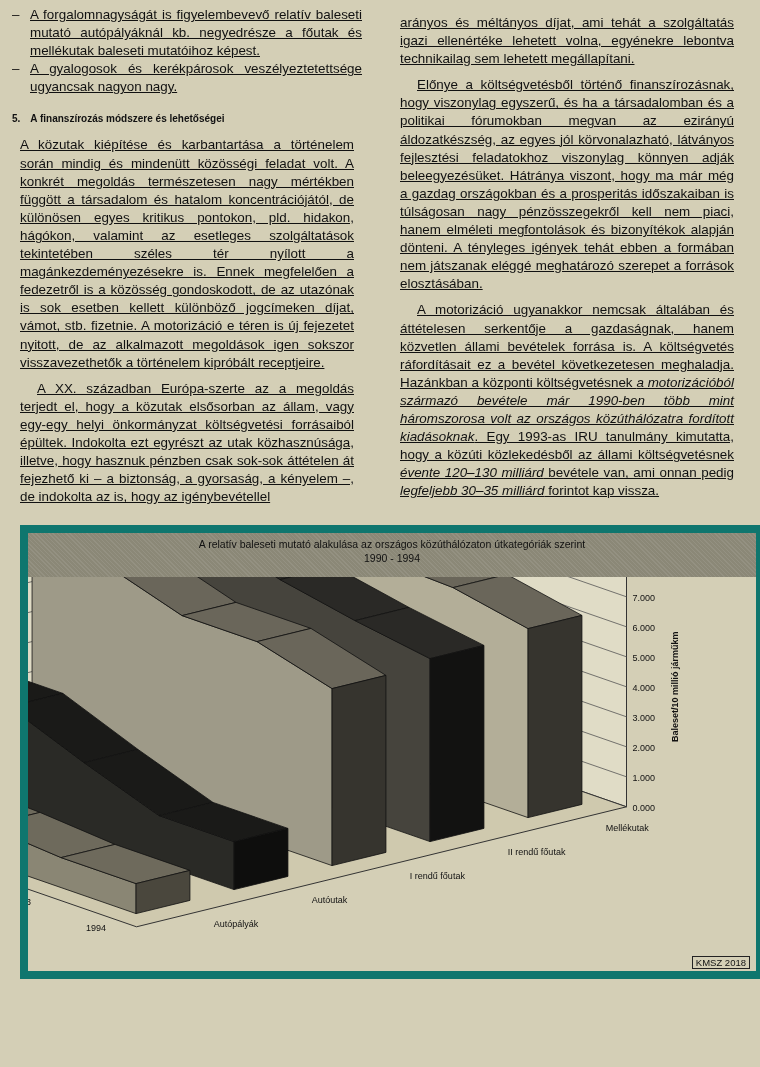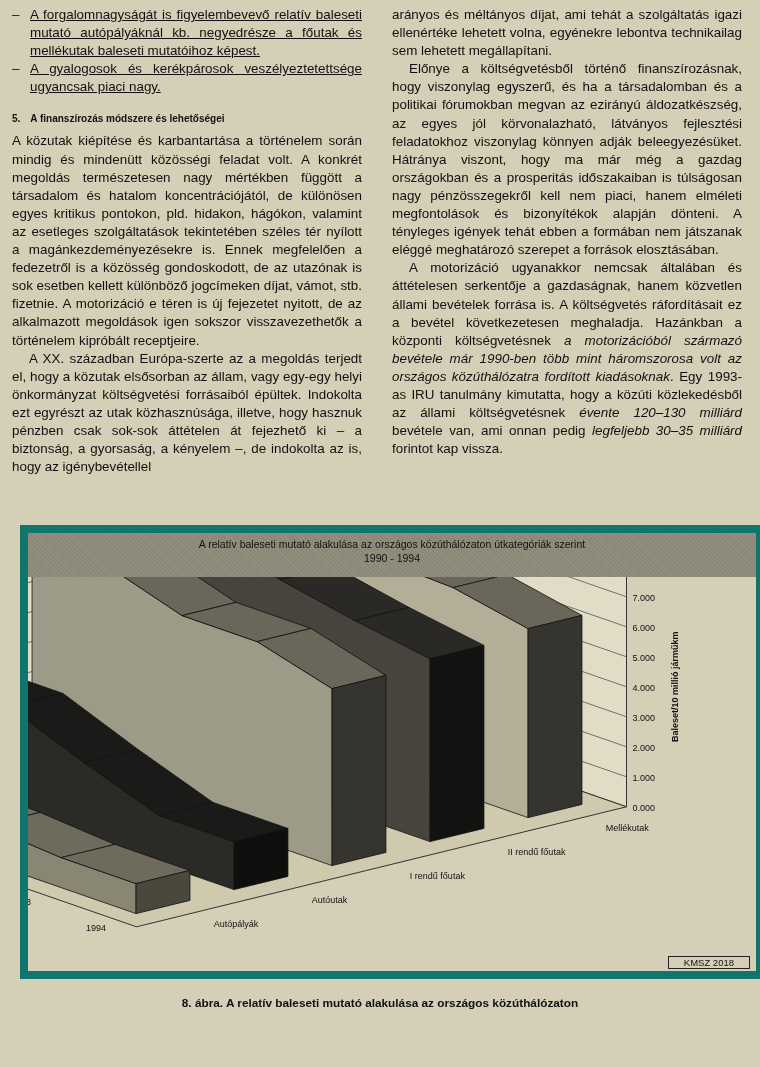--- a/index.html
+++ b/index.html
@@ -8,21 +8,21 @@
     background:#d4cfb6; color:#111;
     font-family:"Liberation Sans", sans-serif;
     position:relative;
   }
   .col {
     position:absolute; top:6px; width:350px;
     font-size:13.4px; line-height:18.1px; text-align:justify;
   }
   .col.left { left:12px; }
   .col.right { left:392px; }
-  .col p { margin:0; }
+  .col p { margin:8px;text-decoration:underline; }
   .indent { text-indent:17px; }
   .bullet { display:flex; }
   .bullet .dash { width:18px; flex:0 0 18px; }
   .bullet .btext { flex:1;text-decoration:underline; }
   h2 {
     margin:14px 0 4px 0; font-size:10px; font-weight:bold; line-height:18px;
   }
   h2 .num { margin-right:10px; }
   em { font-style:italic; }
 
@@ -35,38 +35,38 @@
   .fig-title {
     position:absolute; left:0; top:0; width:100%; height:44px;
     background:#8b8877;
     background-image: repeating-linear-gradient(45deg, rgba(255,255,255,0.08) 0 1px, transparent 1px 3px);
     text-align:center; color:#111; font-size:10.5px; line-height:14px;
     padding-top:4px; box-sizing:border-box;
   }
   .chart-svg { position:absolute; left:0; top:44px; }
   .kmsz {
     position:absolute; right:6px; bottom:2px; border:1px solid #222;
-    font-size:9.5px; padding:0 15px; background:#d4cfb6;
+    font-size:9.5px; padding:0 3px; background:#d4cfb6;
   }
   .caption {
     position:absolute; left:0; width:760px; top:995px; text-align:center;
     font-size:11.8px; font-weight:bold; line-height:16px;
   }
 </style>
 </head>
 <body>
 
 <div class="col left">
   <div class="bullet">
     <span class="dash">–</span>
     <span class="btext">A forgalomnagyságát is figyelembevevő relatív baleseti mutató autópályáknál kb. negyedrésze a főutak és mellékutak baleseti mutatóihoz képest.</span>
   </div>
   <div class="bullet">
     <span class="dash">–</span>
-    <span class="btext">A gyalogosok és kerékpárosok veszélyeztetettsége ugyancsak piaci nagy.</span>
+    <span class="btext">A gyalogosok és kerékpárosok veszélyeztetettsége ugyancsak nagyon nagy.</span>
   </div>
   <h2>
     <span class="num">5.</span><span>A finanszírozás módszere és lehetőségei</span>
   </h2>
   <p>A közutak kiépítése és karbantartása a történelem során mindig és mindenütt közösségi feladat volt. A konkrét megoldás természetesen nagy mértékben függött a társadalom és hatalom koncentrációjától, de különösen egyes kritikus pontokon, pld. hidakon, hágókon, valamint az esetleges szolgáltatások tekintetében széles tér nyílott a magánkezdeményezésekre is. Ennek megfelelően a fedezetről is a közösség gondoskodott, de az utazónak is sok esetben kellett különböző jogcímeken díjat, vámot, stb. fizetnie. A motorizáció e téren is új fejezetet nyitott, de az alkalmazott megoldások igen sokszor visszavezethetők a történelem kipróbált receptjeire.</p>
   <p class="indent">A XX. században Európa-szerte az a megoldás terjedt el, hogy a közutak elsősorban az állam, vagy egy-egy helyi önkormányzat költségvetési forrásaiból épültek. Indokolta ezt egyrészt az utak közhasznúsága, illetve, hogy hasznuk pénzben csak sok-sok áttételen át fejezhető ki – a biztonság, a gyorsaság, a kényelem –, de indokolta az is, hogy az igénybevétellel</p>
 </div>
 
 <div class="col right">
   <p>arányos és méltányos díjat, ami tehát a szolgáltatás igazi ellenértéke lehetett volna, egyénekre lebontva technikailag sem lehetett megállapítani.</p>
@@ -145,14 +145,13 @@
       <text x="-167" y="276" font-size="9" font-family="Liberation Sans, sans-serif" fill="#111">1991</text>
       <text x="-92" y="302" font-size="9" font-family="Liberation Sans, sans-serif" fill="#111">1992</text>
       <text x="-17" y="328" font-size="9" font-family="Liberation Sans, sans-serif" fill="#111">1993</text>
       <text x="58" y="354" font-size="9" font-family="Liberation Sans, sans-serif" fill="#111">1994</text>
       <text x="-71" y="327.6" font-size="10" font-family="Liberation Sans, sans-serif" fill="#111">Év</text>
     </svg>
   <div class="kmsz">KMSZ 2018</div>
 </div>
 
 <div class="caption">
-  <div>8. ábra. A relatív baleseti mutató alakulása az országos közúthálózaton</div>
 </div>
 
 </body></html>

